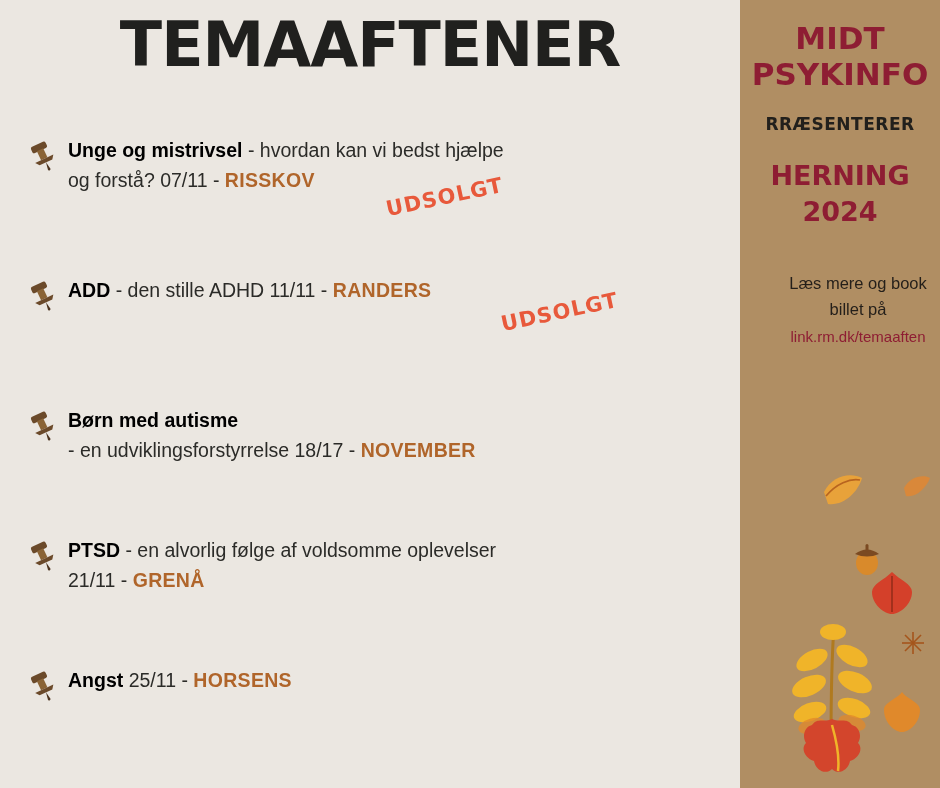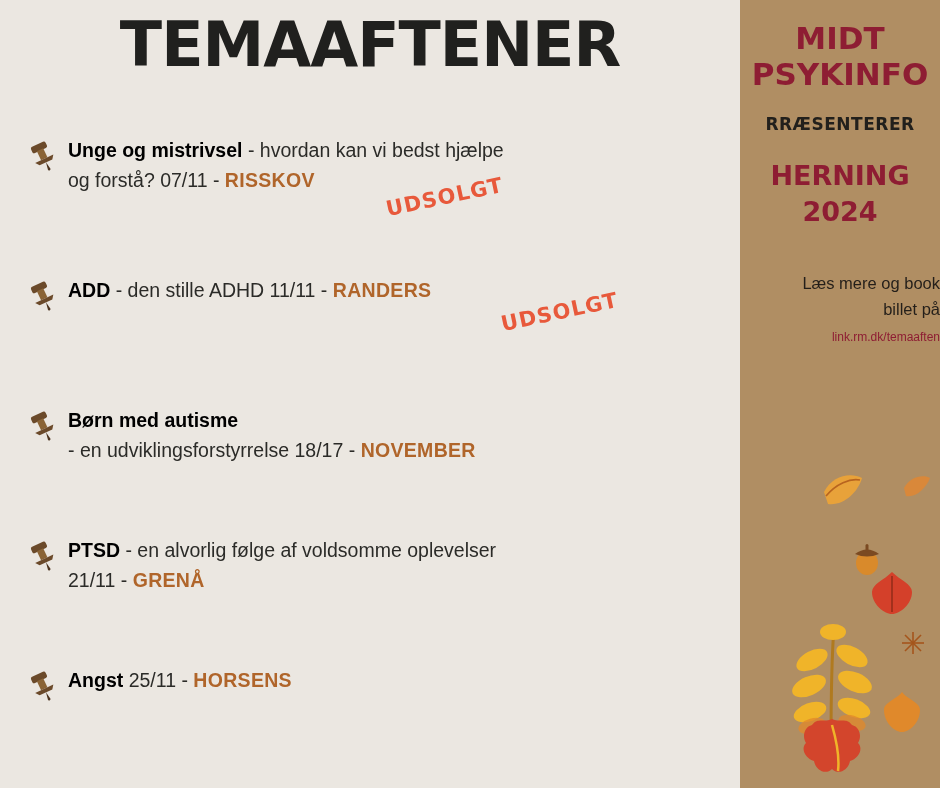--- a/index.html
+++ b/index.html
@@ -127,31 +127,31 @@
     text-align: center;
     font-family: "DejaVu Sans", sans-serif;
     font-weight: bold;
     font-size: 27px;
     line-height: 36px;
     color: #8e1d33;
     letter-spacing: 0px;
   }
   .book-info {
     margin-top: 40px;
-    text-align: right;
+    text-align: center;
     font-size: 16.5px;
     line-height: 26px;
     color: #241f1a;
     font-family: "Liberation Sans", sans-serif;
     padding-left: 36px;
   }
   .book-link {
     display: block;
     margin-top: 2px;
-    font-size: 12px;
+    font-size: 15px;
     color: #8e1d33;
     text-decoration: none;
     font-family: "Liberation Sans", sans-serif;
   }
   
   .leaf {
     position: absolute;
     pointer-events: none;
   }
 </style>

